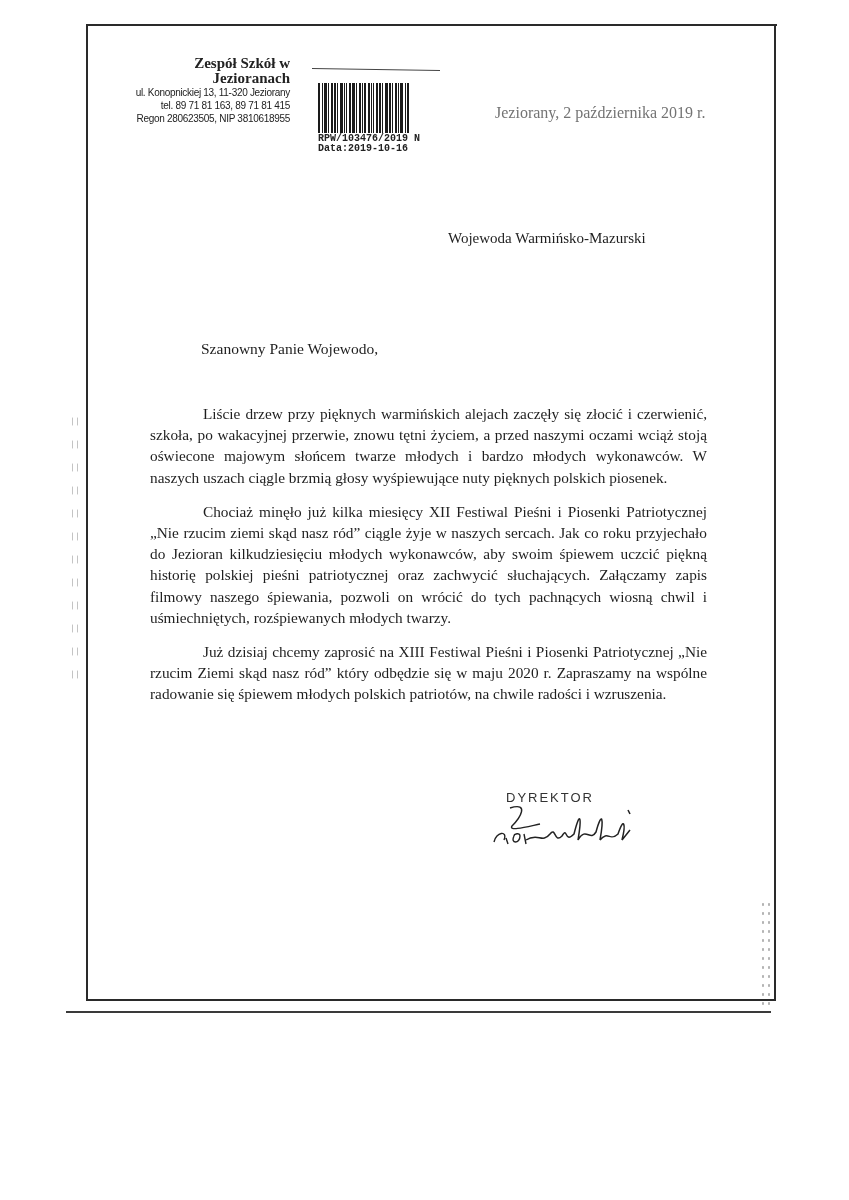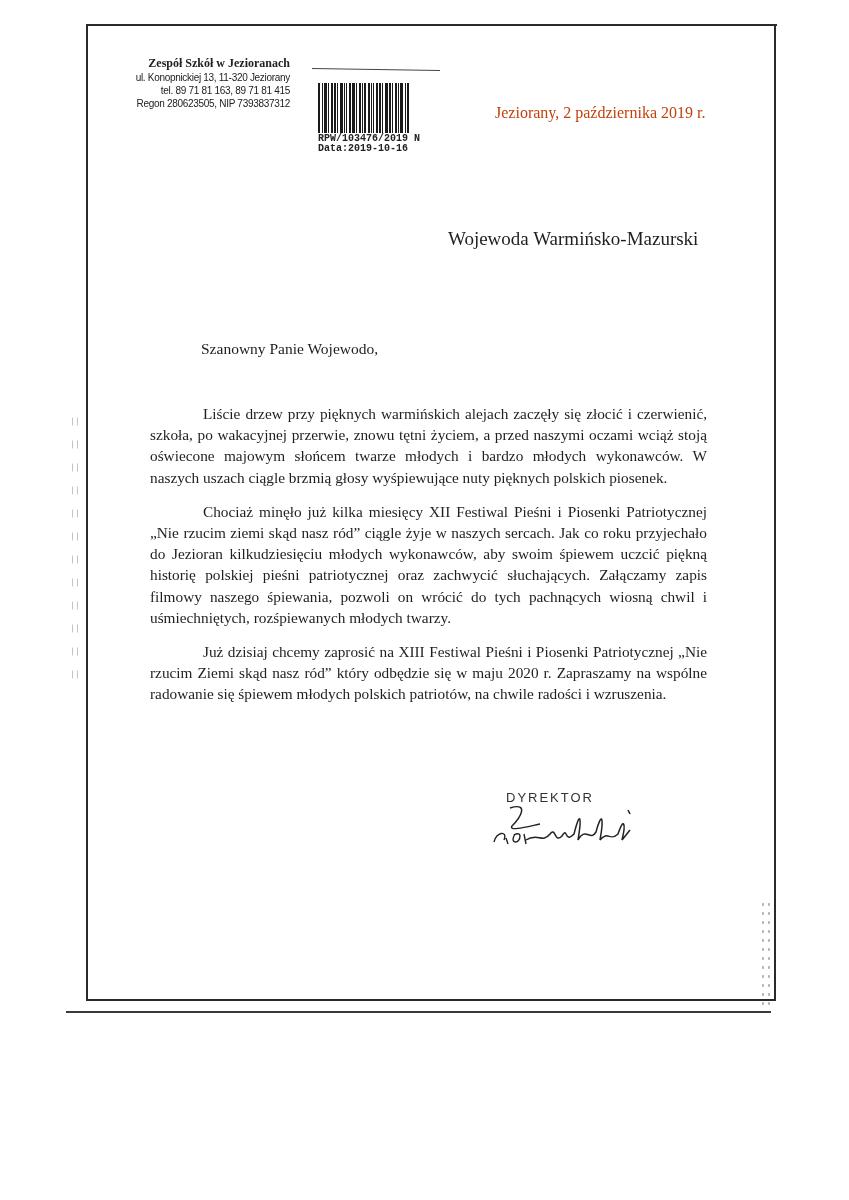--- a/index.html
+++ b/index.html
@@ -10,32 +10,32 @@
     .frame-right { position: absolute; left: 774px; top: 24px; width: 2px; height: 976px; background: #2a2a2a; }
     .frame-bottom { position: absolute; left: 86px; top: 999px; width: 690px; height: 2px; background: #2a2a2a; }
     .rule-bottom { position: absolute; left: 66px; top: 1011px; width: 705px; height: 2px; background: #3a3a3a; }
     .dots-right { position: absolute; left: 760px; top: 900px; width: 10px; height: 110px;
                   background-image: radial-gradient(#777 0.8px, transparent 1px); background-size: 6px 9px; opacity: 0.55; }
     .dots-left { position: absolute; left: 70px; top: 410px; width: 8px; height: 280px;
                  background-image: radial-gradient(#888 0.7px, transparent 1px); background-size: 5px 23px; opacity: 0.5; }
 
     .school { position: absolute; left: 130px; top: 56px; width: 160px; text-align: right;
               font-family: "Liberation Sans Narrow", "Liberation Sans", sans-serif; font-size: 10px; line-height: 13px; color: #222; }
-    .school .name { font-family: "Liberation Serif", serif; font-weight: bold; font-size: 12px; line-height: 15px; }
+    .school .name { font-family: "Liberation Serif", serif; font-weight: bold; font-size: 15px; line-height: 15px; }
     .school .line { letter-spacing: -0.3px; }
 
     .stamp-line { position: absolute; left: 312px; top: 69px; width: 128px; height: 1px; background: #444; transform: rotate(1deg); }
     .barcode { position: absolute; left: 318px; top: 83px; width: 92px; height: 50px; display: flex; align-items: stretch; }
     .barcode span { display: block; background: #1a1a1a; margin-right: 1px; }
     .barcode-text { position: absolute; left: 318px; top: 134px; font-family: "Liberation Mono", monospace;
                     font-size: 10px; line-height: 10px; color: #222; font-weight: bold; }
 
-    .date { position: absolute; left: 495px; top: 104px; font-size: 16px; color: #c2410c; }
+    .date { position: absolute; left: 495px; top: 104px; font-size: 16px; color: #737373; }
 
-    .addressee { position: absolute; left: 448px; top: 222px; font-size: 19px; line-height: 33px; }
+    .addressee { position: absolute; left: 448px; top: 222px; font-size: 15px; line-height: 33px; }
 
     .salutation { position: absolute; left: 201px; top: 340px; font-size: 15.5px; }
 
     .body { position: absolute; left: 150px; top: 403px; width: 557px; font-size: 15.3px; line-height: 21.2px; }
     .body p { margin: 0 0 13px 0; text-align: justify; text-indent: 53px; }
 
     .signature { position: absolute; left: 490px; top: 790px; width: 170px; height: 60px; }
     .sig-title { position: absolute; left: 16px; top: 0px; font-family: "Liberation Sans", sans-serif; font-size: 13px; letter-spacing: 2px; color: #333; }
     .sig-svg { position: absolute; left: 0; top: 6px; }
   </style>
@@ -47,21 +47,21 @@
 <div class="frame-right"></div>
 <div class="frame-bottom"></div>
 <div class="rule-bottom"></div>
 <div class="dots-right"></div>
 <div class="dots-left"></div>
 
 <div class="school">
   <div class="name">Zespół Szkół w Jezioranach</div>
   <div class="line">ul. Konopnickiej 13, 11-320 Jeziorany</div>
   <div class="line">tel. 89 71 81 163, 89 71 81 415</div>
-  <div class="line">Regon 280623505, NIP 7393837312</div>
+  <div class="line">Regon 280623505, NIP 3810618955</div>
 </div>
 
 <div class="stamp-line"></div>
 <div class="barcode" id="barcode">
     <span style="width: 2px; margin-right: 2px;"></span>
     <span style="width: 1px; margin-right: 1px;"></span>
     <span style="width: 3px; margin-right: 1px;"></span>
     <span style="width: 1px; margin-right: 2px;"></span>
     <span style="width: 2px; margin-right: 1px;"></span>
     <span style="width: 2px; margin-right: 1px;"></span>

